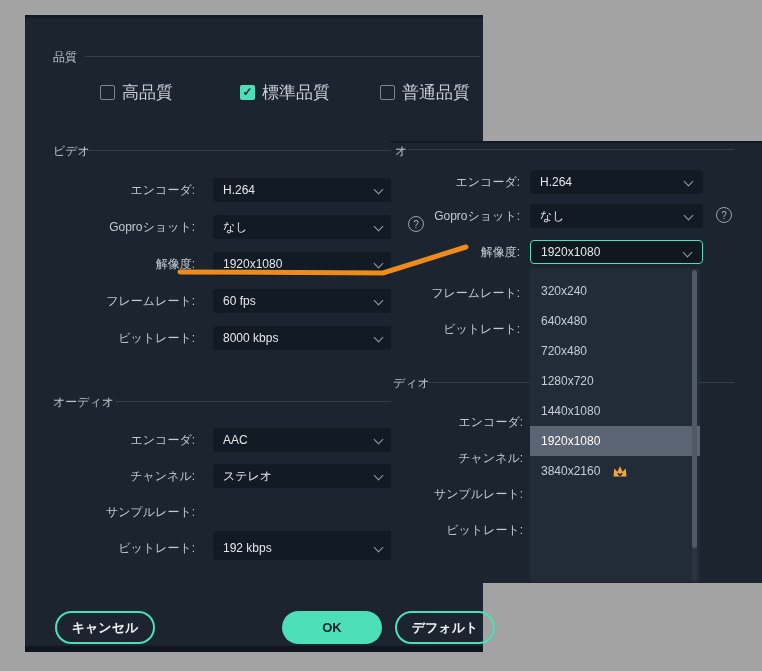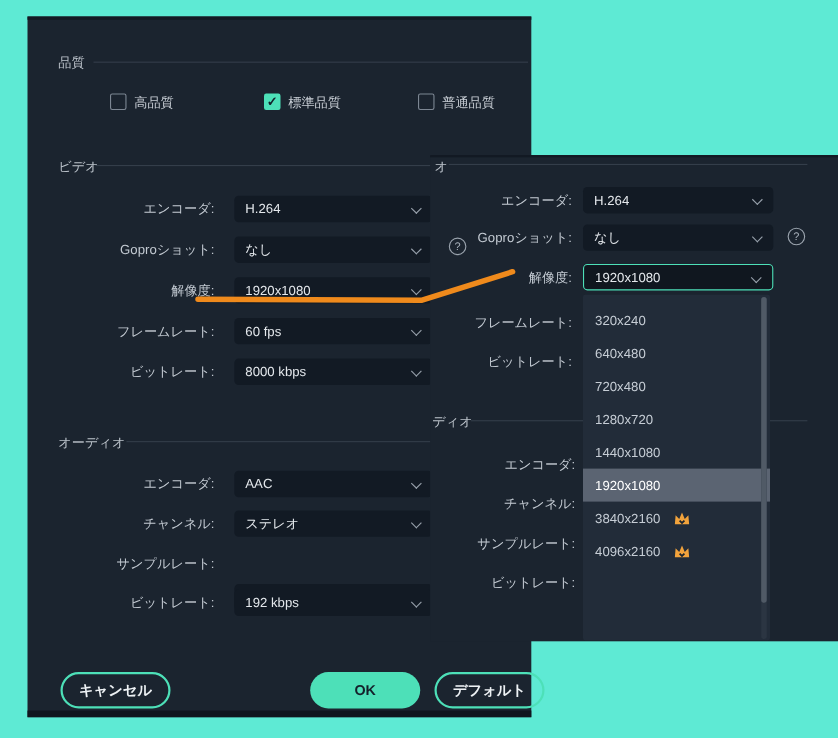--- a/index.html
+++ b/index.html
@@ -1,33 +1,33 @@
 <!DOCTYPE html>
 <html><head>
 <meta charset="utf-8">
 <style>
   html,body{margin:0;padding:0;background:#ffffff;}
-  #canvas{position:relative;width:762px;height:671px;background:#5eead4;overflow:hidden;
+  #canvas{position:relative;width:762px;height:671px;background:#a3a3a3;overflow:hidden;
           font-family:"Liberation Sans",sans-serif;}
   .panel{position:absolute;background:#1b242f;border-top:3px solid #121923;}
   #main-panel{left:25px;top:15px;width:458px;height:637px;border-bottom:6px solid #10161e;box-sizing:border-box;}
   #overlay-panel{left:391px;top:141px;width:371px;height:442px;z-index:30;border-top:2px solid #121923;box-sizing:border-box;}
   .sec-title{position:absolute;color:#bcc3cb;font-size:12px;white-space:nowrap;}
   .sec-line{position:absolute;height:1px;background:#343e4a;}
   .row-label{position:absolute;color:#c3cad2;font-size:12px;line-height:24px;text-align:right;white-space:nowrap;}
   .field{position:absolute;height:24px;background:#121a24;border-radius:4px;display:flex;align-items:center;
          padding:0 10px;box-sizing:border-box;color:#e4e8ec;font-size:12px;}
   .field.focused{border:1.5px solid #4de0b8;background:#10племя;background:#10171f;}
   .caret{position:absolute;right:11px;top:8px;width:6px;height:6px;border-right:1.6px solid #97a0ab;
          border-bottom:1.6px solid #97a0ab;transform:rotate(45deg);}
   .checkbox{position:absolute;width:15px;height:15px;border:1.5px solid #7d8793;border-radius:2px;
             box-sizing:border-box;background:transparent;}
   .checkbox.checked{background:#4de0b8;border:none;color:#13202a;font-size:12px;font-weight:bold;
             display:flex;align-items:center;justify-content:center;line-height:15px;}
-  .cb-label{position:absolute;color:#c9cfd6;font-size:12px;line-height:16px;white-space:nowrap;}
+  .cb-label{position:absolute;color:#c9cfd6;font-size:17px;line-height:16px;white-space:nowrap;}
   .help{position:absolute;width:16px;height:16px;border:1.5px solid #9aa3ad;border-radius:50%;
         box-sizing:border-box;color:#aab3bd;font-size:10px;display:flex;align-items:center;justify-content:center;}
   .btn{position:absolute;width:100px;height:33px;border-radius:17px;font-size:13px;font-weight:600;
        display:flex;align-items:center;justify-content:center;box-sizing:border-box;cursor:default;}
   .btn.outline{border:2px solid #4de0b8;color:#edf1f4;background:transparent;}
   .btn.filled{background:#4de0b8;color:#14212b;}
   #res-dropdown{position:absolute;left:139px;top:125px;width:170px;height:314px;background:#222c39;
                 border-radius:2px;padding-top:8px;box-sizing:border-box;z-index:5;}
   .dd-item{height:30px;display:flex;align-items:center;padding-left:11px;color:#c6cdd5;font-size:12px;}
   .dd-item.selected{background:#5b6472;color:#ffffff;}
@@ -184,29 +184,20 @@
       </div>
       <div class="dd-item">
         <span>3840x2160</span>
         <span class="crown">
           <svg width="16" height="13" viewBox="0 0 16 13">
             <path d="M1.5 11.5 L2.2 3.5 L5.5 6.8 L8 1 L10.5 6.8 L13.8 3.5 L14.5 11.5 Z" fill="#f2a33c"></path>
             <path d="M5.8 8.2 L8 10.4 L10.2 8.2" stroke="#1b242f" fill="none" stroke-width="1.6"></path>
           </svg>
         </span>
       </div>
-      <div class="dd-item">
-        <span>4096x2160</span>
-        <span class="crown">
-          <svg width="16" height="13" viewBox="0 0 16 13">
-            <path d="M1.5 11.5 L2.2 3.5 L5.5 6.8 L8 1 L10.5 6.8 L13.8 3.5 L14.5 11.5 Z" fill="#f2a33c"></path>
-            <path d="M5.8 8.2 L8 10.4 L10.2 8.2" stroke="#1b242f" fill="none" stroke-width="1.6"></path>
-          </svg>
-        </span>
-      </div>
       <div id="dd-scroll-track">
         <div id="dd-scroll-thumb"></div>
       </div>
     </div>
   </div>
 
   <svg id="annotation-svg" width="762" height="671">
     <polyline points="180,272 383,273 466,247" fill="none" stroke="#ef8a1c" stroke-width="5" stroke-linecap="round" stroke-linejoin="round"></polyline>
   </svg>
 

